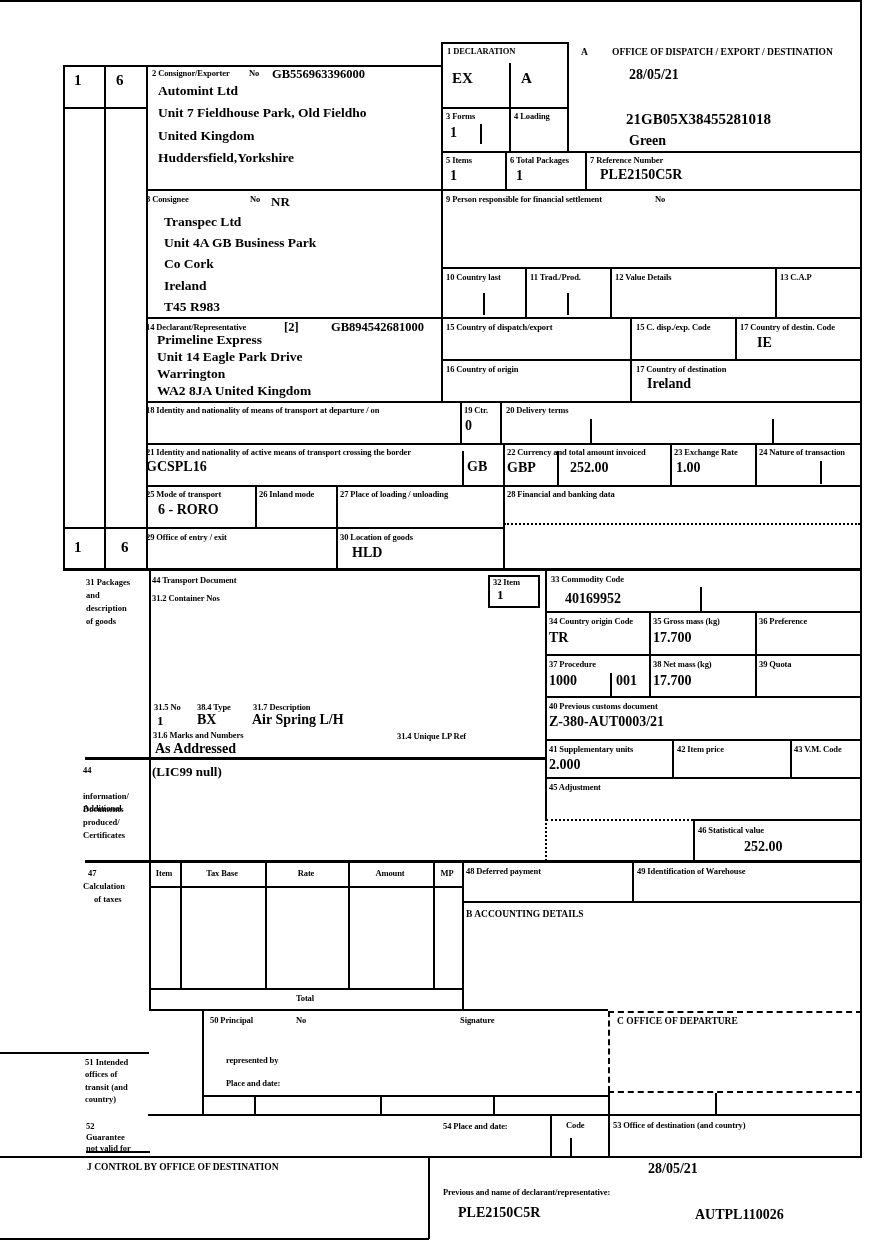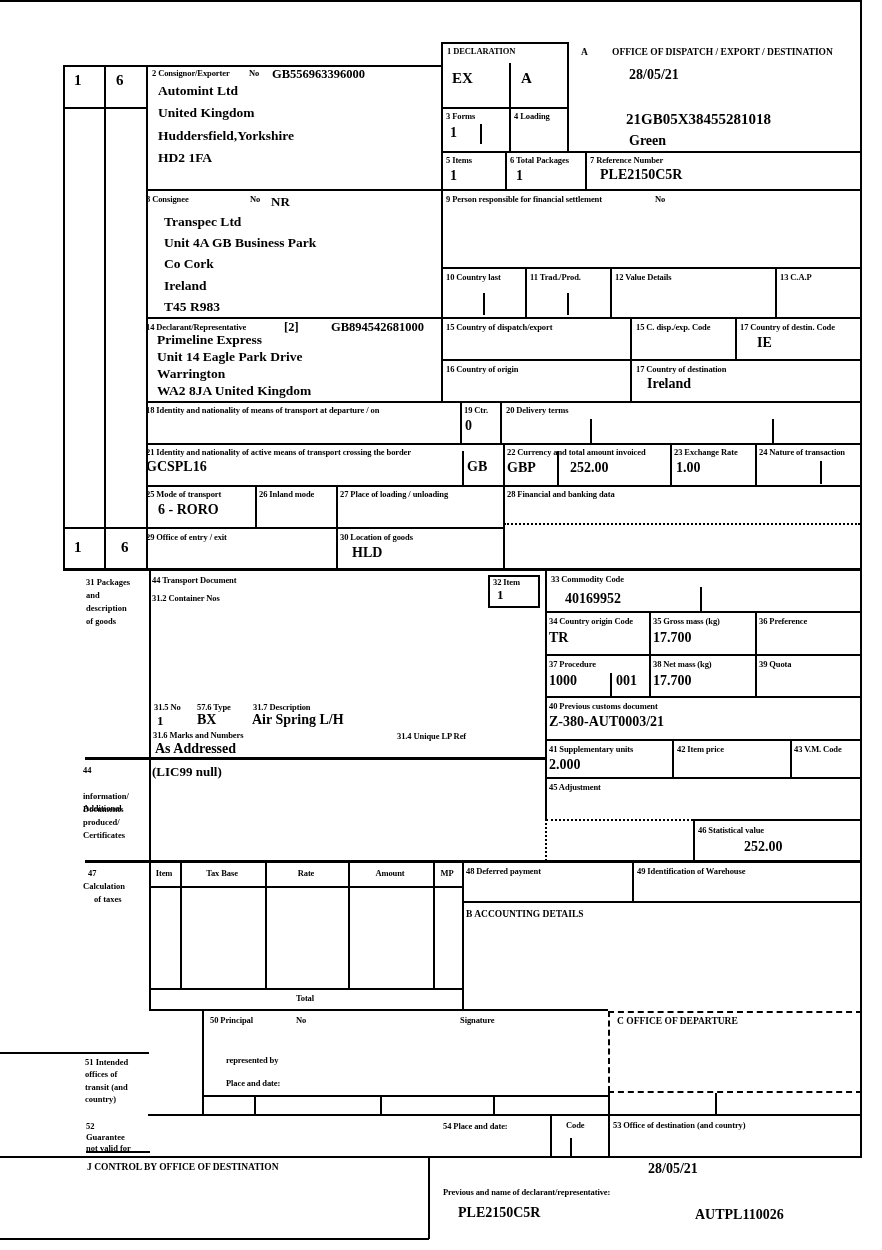--- a/index.html
+++ b/index.html
@@ -139,23 +139,23 @@
   <div class="sec" style="left:612px;top:47px">OFFICE OF DISPATCH / EXPORT / DESTINATION</div>
   <div class="v14" style="left:629px;top:67px">28/05/21</div>
   <div class="v15" style="left:626px;top:111px">21GB05X38455281018</div>
   <div class="v14" style="left:629px;top:133px">Green</div>
 
   <div class="lbl" style="left:152px;top:69px">2 Consignor/Exporter</div>
   <div class="lbl" style="left:249px;top:69px">No</div>
   <div class="v12" style="left:272px;top:67px">GB556963396000</div>
   <div class="blk" style="left:158px;top:80px;line-height:22.4px">
     <div>Automint Ltd</div>
+    <div>Unit 7 Fieldhouse Park, Old Fieldho</div>
     <div>United Kingdom</div>
     <div>Huddersfield,Yorkshire</div>
-    <div>HD2 1FA</div>
   </div>
 
   <div class="lbl" style="left:446px;top:112px">3 Forms</div>
   <div class="v14" style="left:450px;top:125px">1</div>
   <div class="lbl" style="left:514px;top:112px">4 Loading</div>
   <div class="lbl" style="left:446px;top:156px">5 Items</div>
   <div class="v14" style="left:450px;top:168px">1</div>
   <div class="lbl" style="left:510px;top:156px">6 Total Packages</div>
   <div class="v14" style="left:516px;top:168px">1</div>
   <div class="lbl" style="left:590px;top:156px">7 Reference Number</div>
@@ -224,21 +224,21 @@
   <div class="mlbl" style="left:86px;top:590px">and</div>
   <div class="mlbl" style="left:86px;top:603px">description</div>
   <div class="mlbl" style="left:86px;top:616px">of goods</div>
 
   <div class="lbl" style="left:152px;top:576px">44 Transport Document</div>
   <div class="lbl" style="left:152px;top:594px">31.2 Container Nos</div>
   <div class="lbl" style="left:493px;top:578px">32 Item</div>
   <div class="v13" style="left:497px;top:587px">1</div>
   <div class="lbl" style="left:154px;top:703px">31.5 No</div>
   <div class="v13" style="left:157px;top:713px">1</div>
-  <div class="lbl" style="left:197px;top:703px">57.6 Type</div>
+  <div class="lbl" style="left:197px;top:703px">38.4 Type</div>
   <div class="v14" style="left:197px;top:712px">BX</div>
   <div class="lbl" style="left:253px;top:703px">31.7 Description</div>
   <div class="v14" style="left:252px;top:712px">Air Spring L/H</div>
   <div class="lbl" style="left:153px;top:731px">31.6 Marks and Numbers</div>
   <div class="v14" style="left:155px;top:741px">As Addressed</div>
   <div class="lbl" style="left:397px;top:732px">31.4 Unique LP Ref</div>
 
   <div class="lbl" style="left:551px;top:575px">33 Commodity Code</div>
   <div class="v14" style="left:565px;top:591px">40169952</div>
   <div class="lbl" style="left:549px;top:617px">34 Country origin Code</div>

